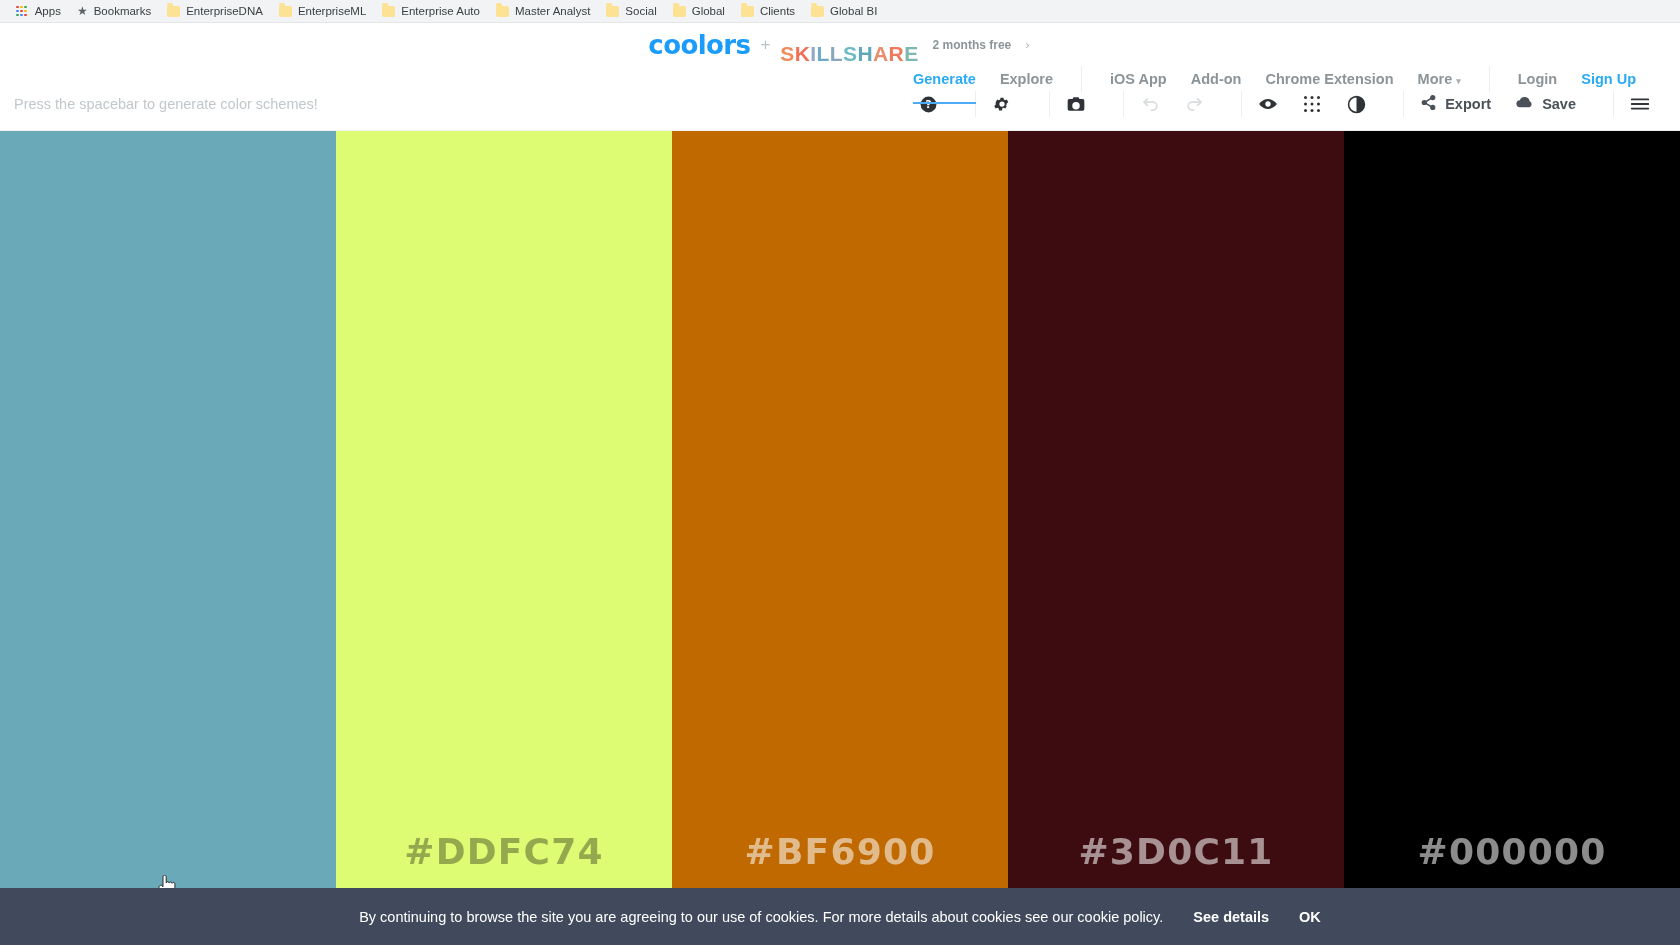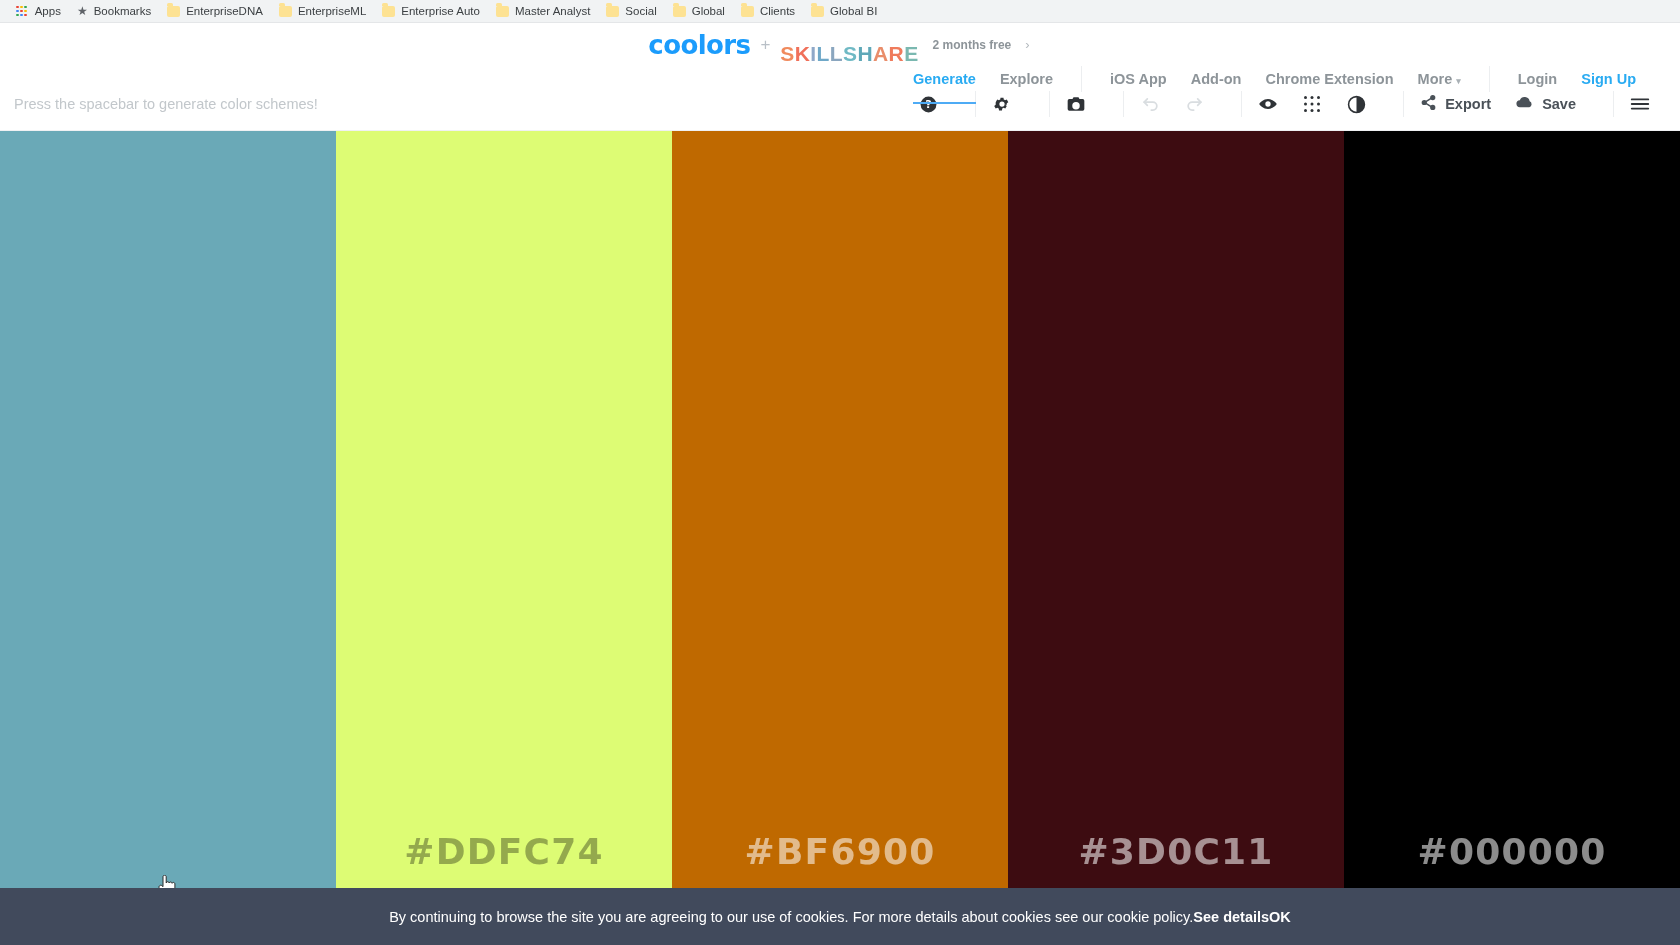--- a/index.html
+++ b/index.html
@@ -196,20 +196,21 @@
 
   
   .cookie-bar {
     position: absolute;
     left: 0; bottom: 0;
     width: 1680px; height: 57px;
     background: #414a5c;
     display: flex;
     align-items: center;
     justify-content: center;
+    gap: 30px;
     color: #ffffff;
     font-size: 14.5px;
     z-index: 10;
   }
   .cookie-text { font-weight: 400; }
   .cookie-btn { font-weight: 700; cursor: pointer; }
 </style>
 </head>
 <body>
 

